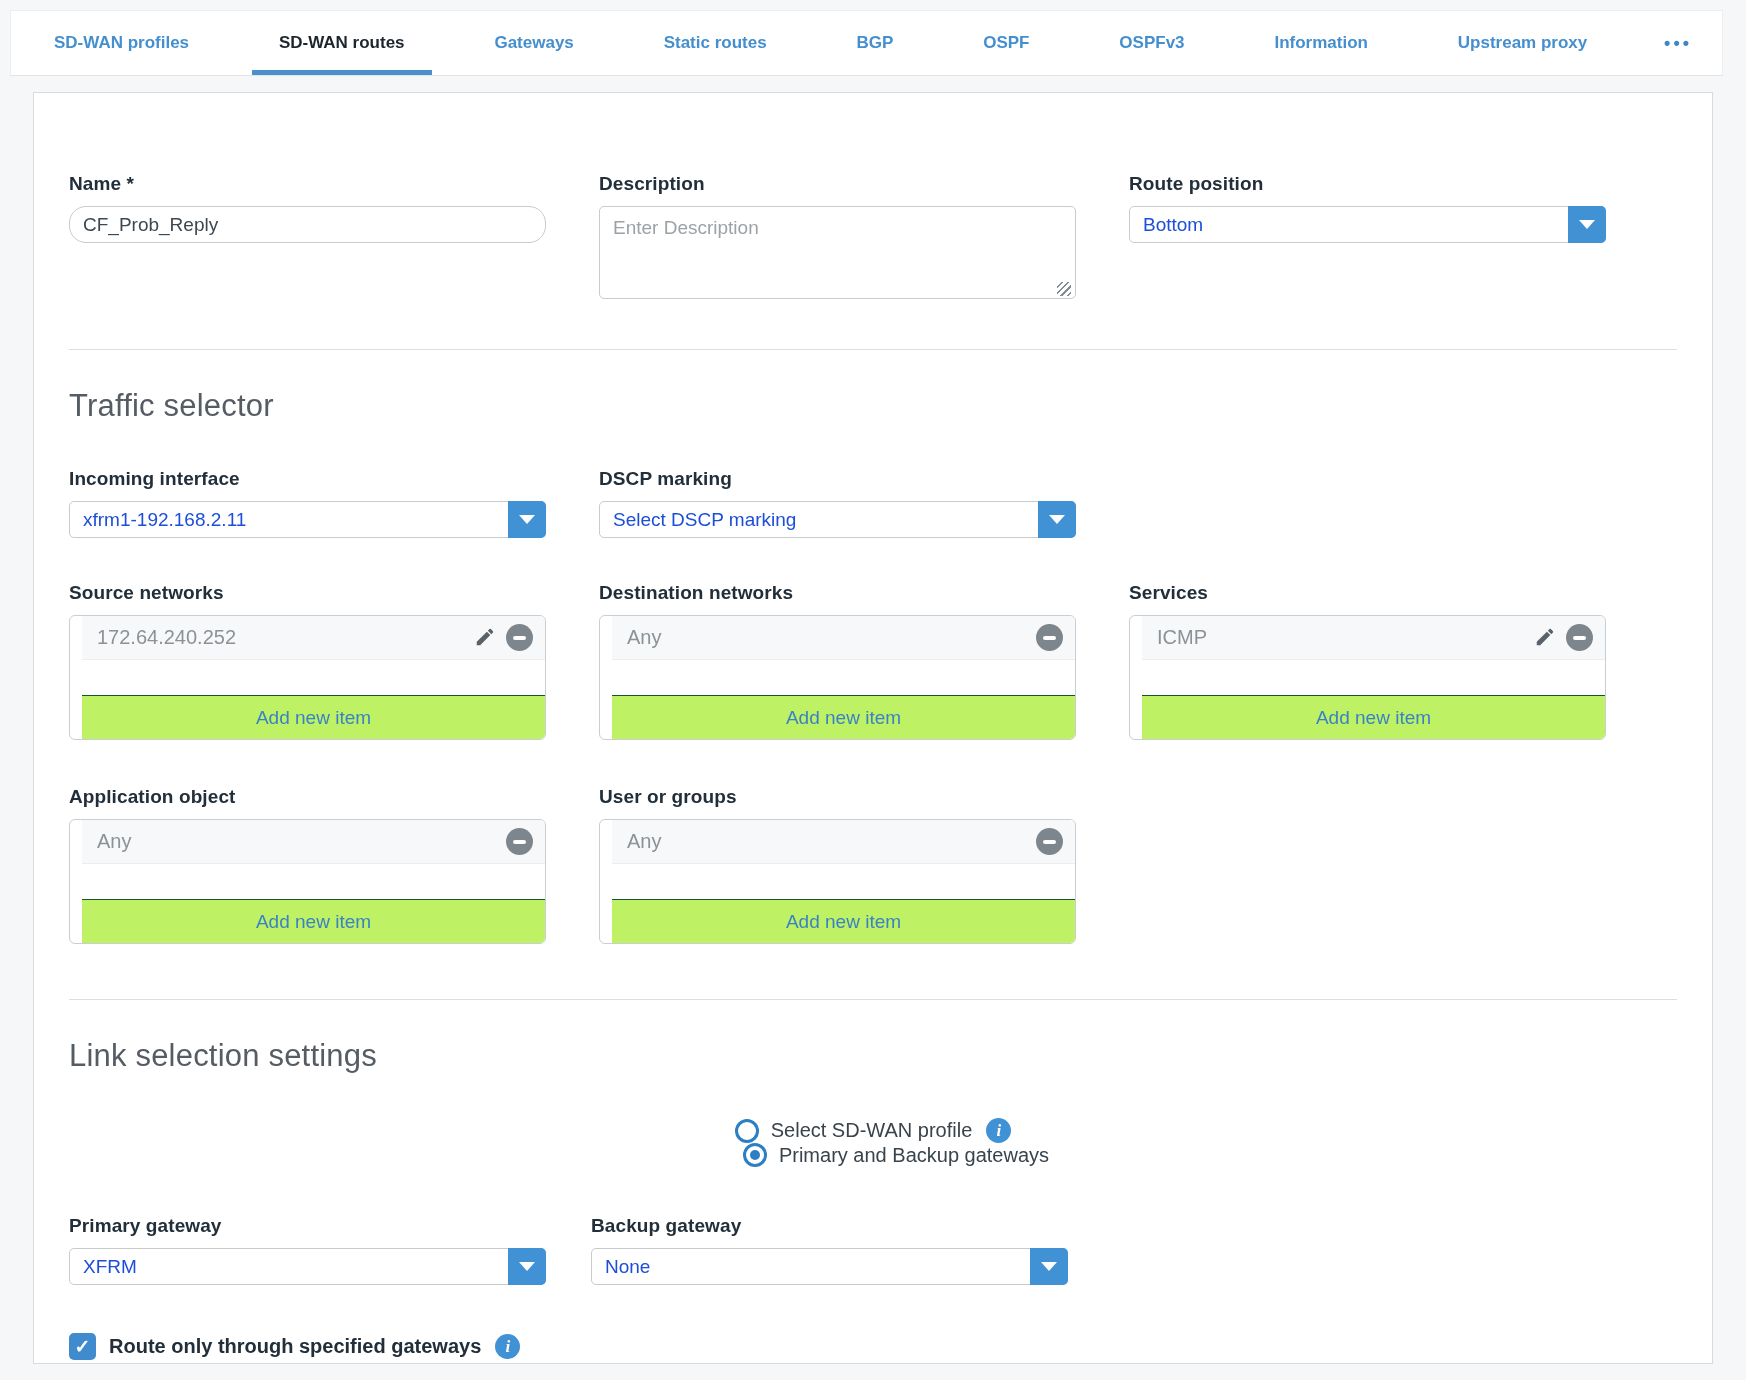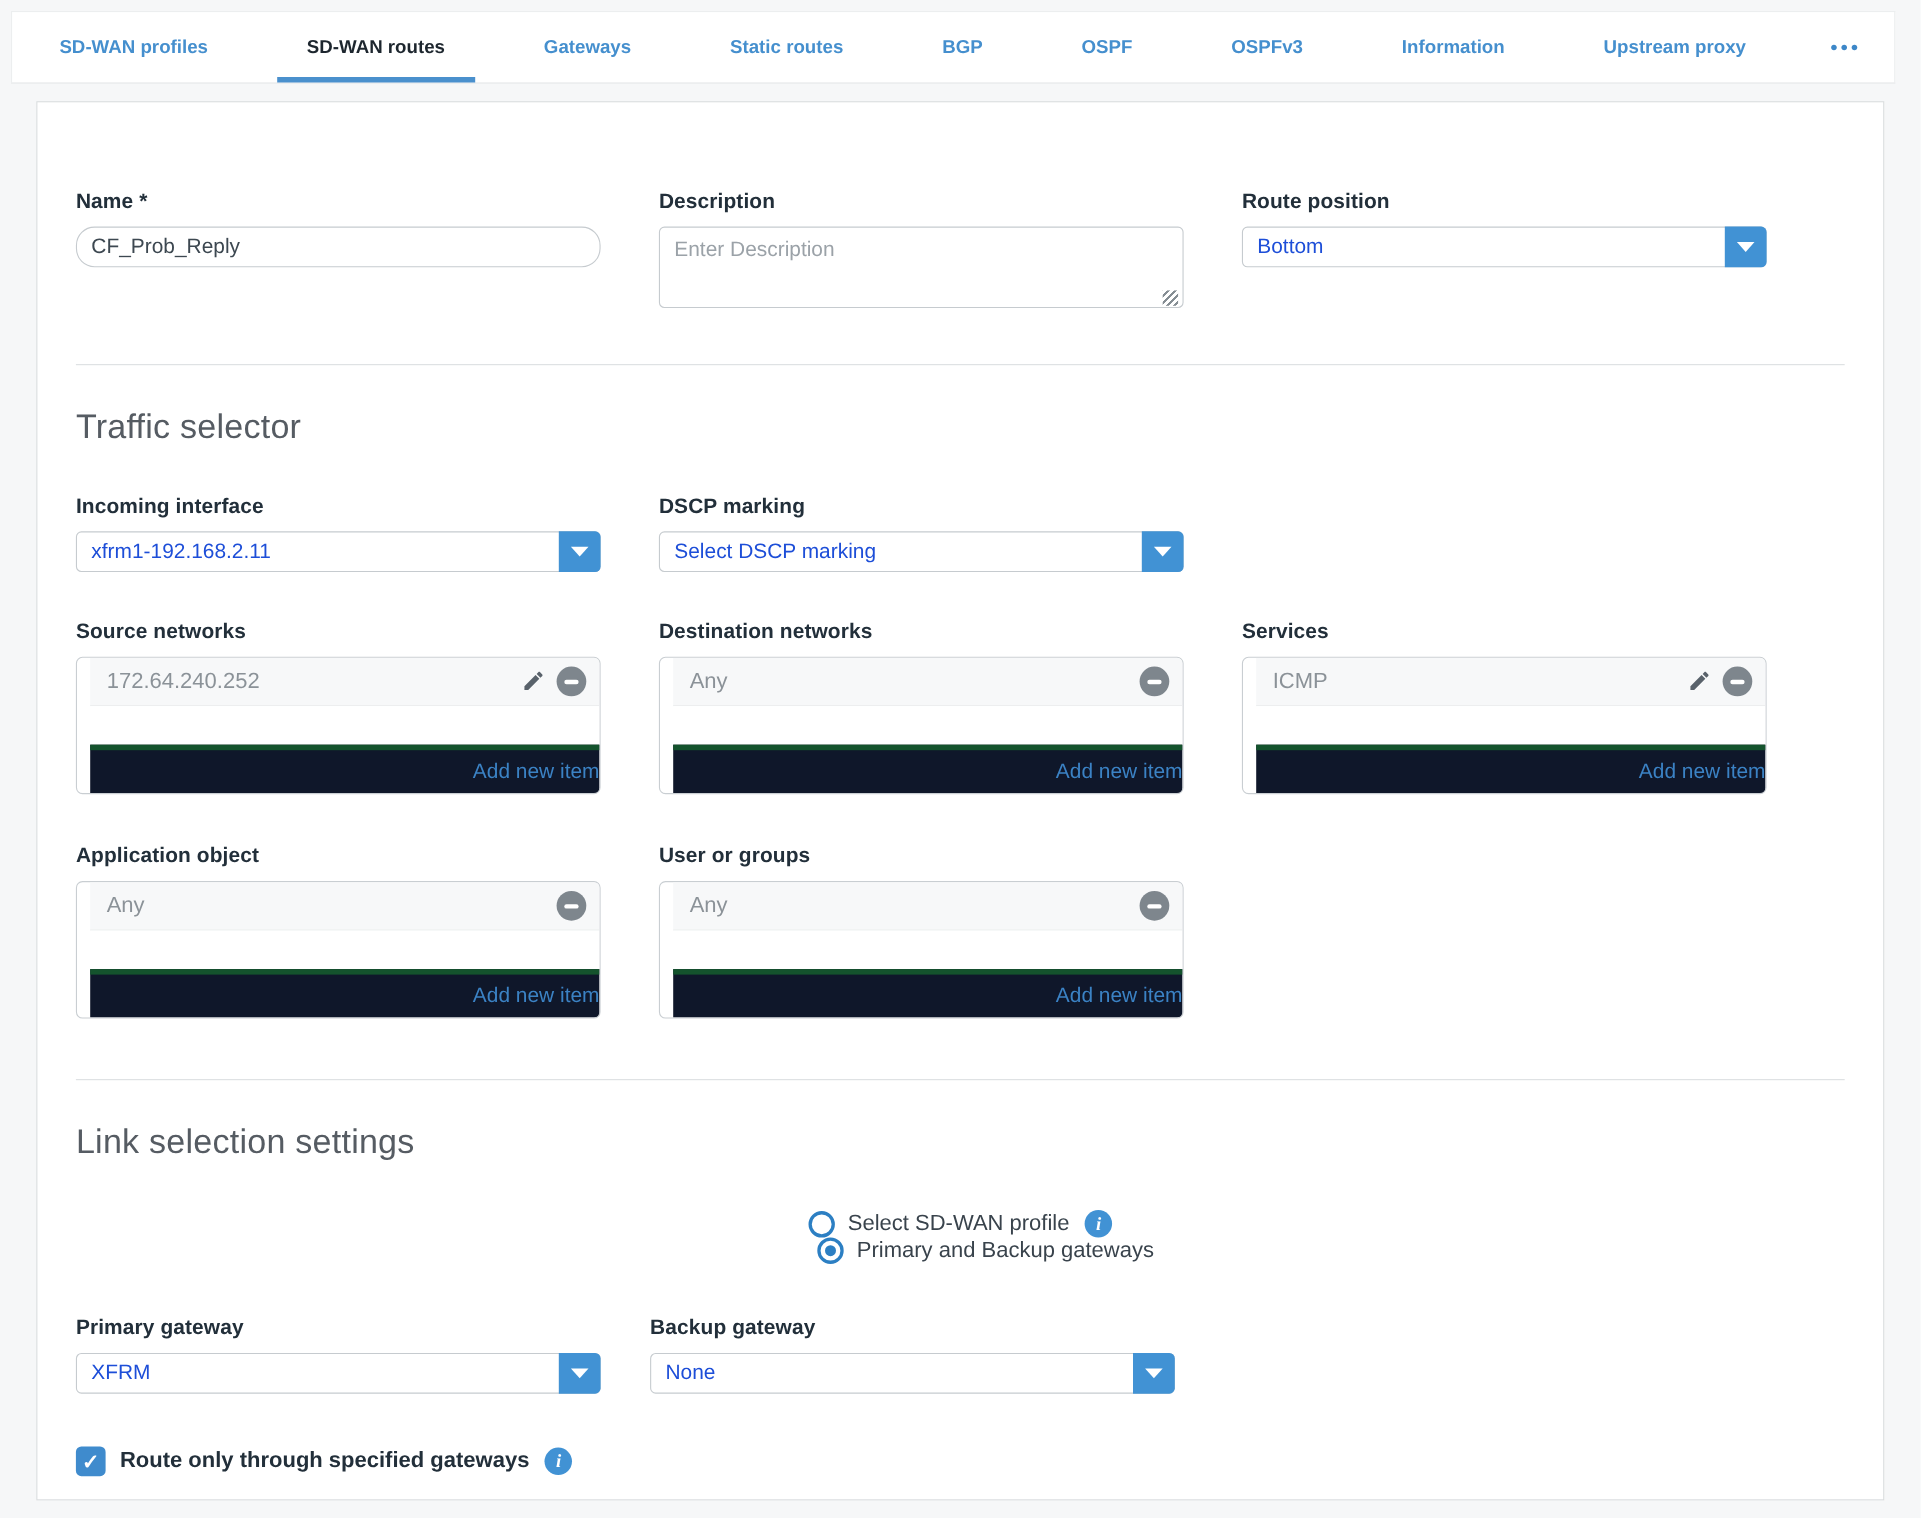--- a/index.html
+++ b/index.html
@@ -88,21 +88,21 @@
     font-size: 19px;
     color: #3d4851;
     font-family: "Liberation Sans", sans-serif;
     background: #fff;
     outline: none;
   }
 
   .desc-wrap { position: relative; width: 100%; }
   .textarea {
     width: 100%;
-    height: 74px;
+    height: 93px;
     border: 1px solid #c6cbcf;
     border-radius: 5px;
     padding: 10px 13px;
     font-size: 19px;
     color: #3d4851;
     font-family: "Liberation Sans", sans-serif;
     resize: none;
     outline: none;
   }
   .textarea::placeholder { color: #9ba2a8; }
@@ -207,25 +207,25 @@
     position: absolute;
     left: 7px; top: 12px;
     width: 13px; height: 3.5px;
     border-radius: 2px;
     background: #ffffff;
   }
   .listbox-spacer { flex: 1; background: #ffffff; }
   .listbox-footer {
     height: 44px;
     flex: none;
-    background: #0f172a;
-    border-top: 5px solid #14532d;
-    display: flex;
-    align-items: center;
-    justify-content: flex-end;
+    background: #bef264;
+    border-top: 1px solid #14532d;
+    display: flex;
+    align-items: center;
+    justify-content: center;
     font-size: 19px;
     color: #3b82c4;
     cursor: pointer;
   }
 
   
   .radio-row { display: flex; align-items: center; margin-bottom: 48px; flex-direction: column; }
   .radio-group { display: flex; align-items: center; cursor: pointer; }
   .radio-group + .radio-group { margin-left: 46px; }
   .radio {

